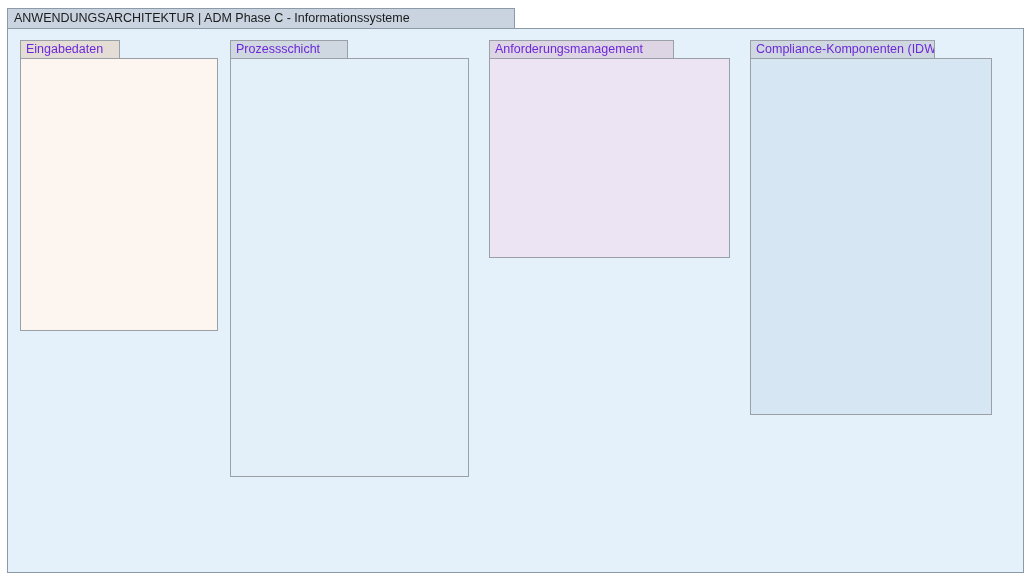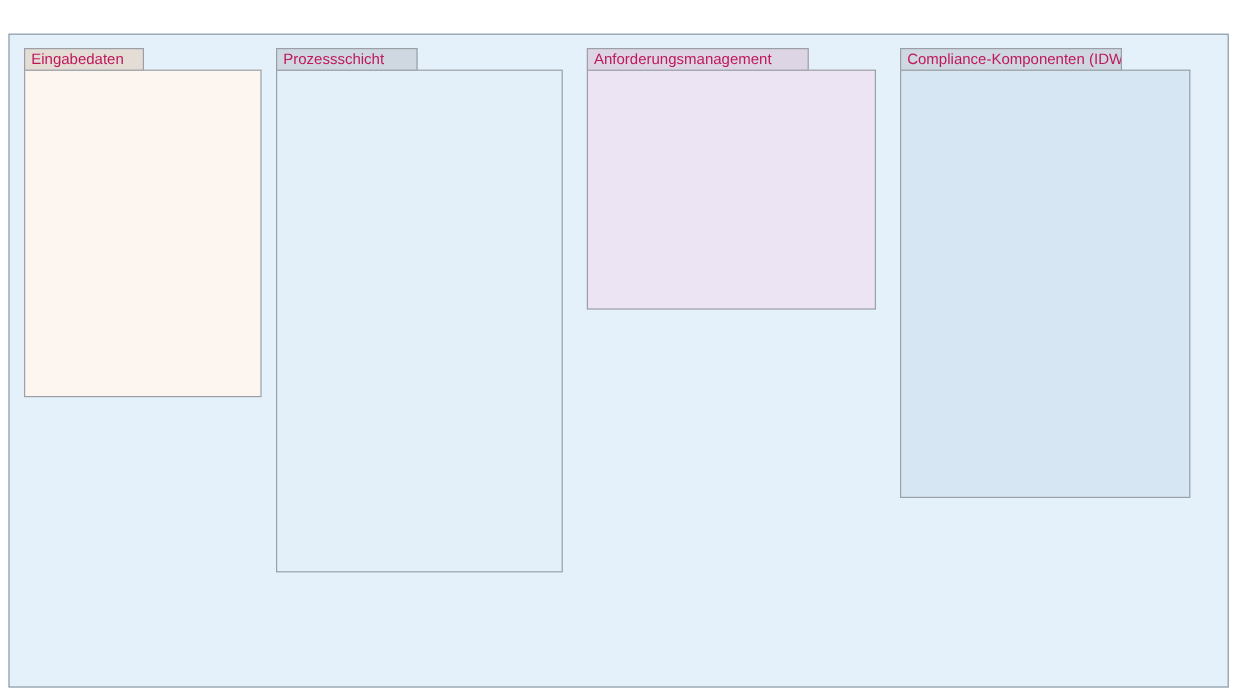--- a/index.html
+++ b/index.html
@@ -58,21 +58,21 @@
 
   .package .pkg-tab {
     position: absolute;
     left: 0;
     top: 0;
     height: 19px;
     box-sizing: border-box;
     border: 1px solid #9aa0a6;
     font-size: 12.5px;
     line-height: 17px;
-    color: #be185d;
+    color: #6d28d9;
     padding-left: 5px;
     white-space: nowrap;
     overflow: hidden;
     z-index: 3;
   }
 
   .package .pkg-body {
     position: absolute;
     left: 0;
     top: 18px;
@@ -123,20 +123,21 @@
   .elem-comp-blue { background: #dce9f7; }
   .elem-comp-purple { background: #f0eaf5; border-color: #a9a0b2; }
   .elem-comp-steel { background: #dcebf8; }
 </style>
 </head>
 <body>
 
 <div id="diagram-root">
 
   <div class="frame-body"></div>
+  <div class="frame-tab">ANWENDUNGSARCHITEKTUR | ADM Phase C - Informationssysteme</div>
 
   <div class="package pkg-beige" style="left:20px; top:40px;">
     <div class="pkg-body" style="width:198px; height:273px;"></div>
     <div class="pkg-tab" style="width:100px;">Eingabedaten</div>
 
     <div class="elem elem-artifact" style="left:12px; top:47px; width:172px; height:73px;">
       <div class="elem-label">Stammdaten (Compliance
 Processes, Risk-Control-
 Matrix, Goals, ...)</div>
       <span class="elem-icon">

